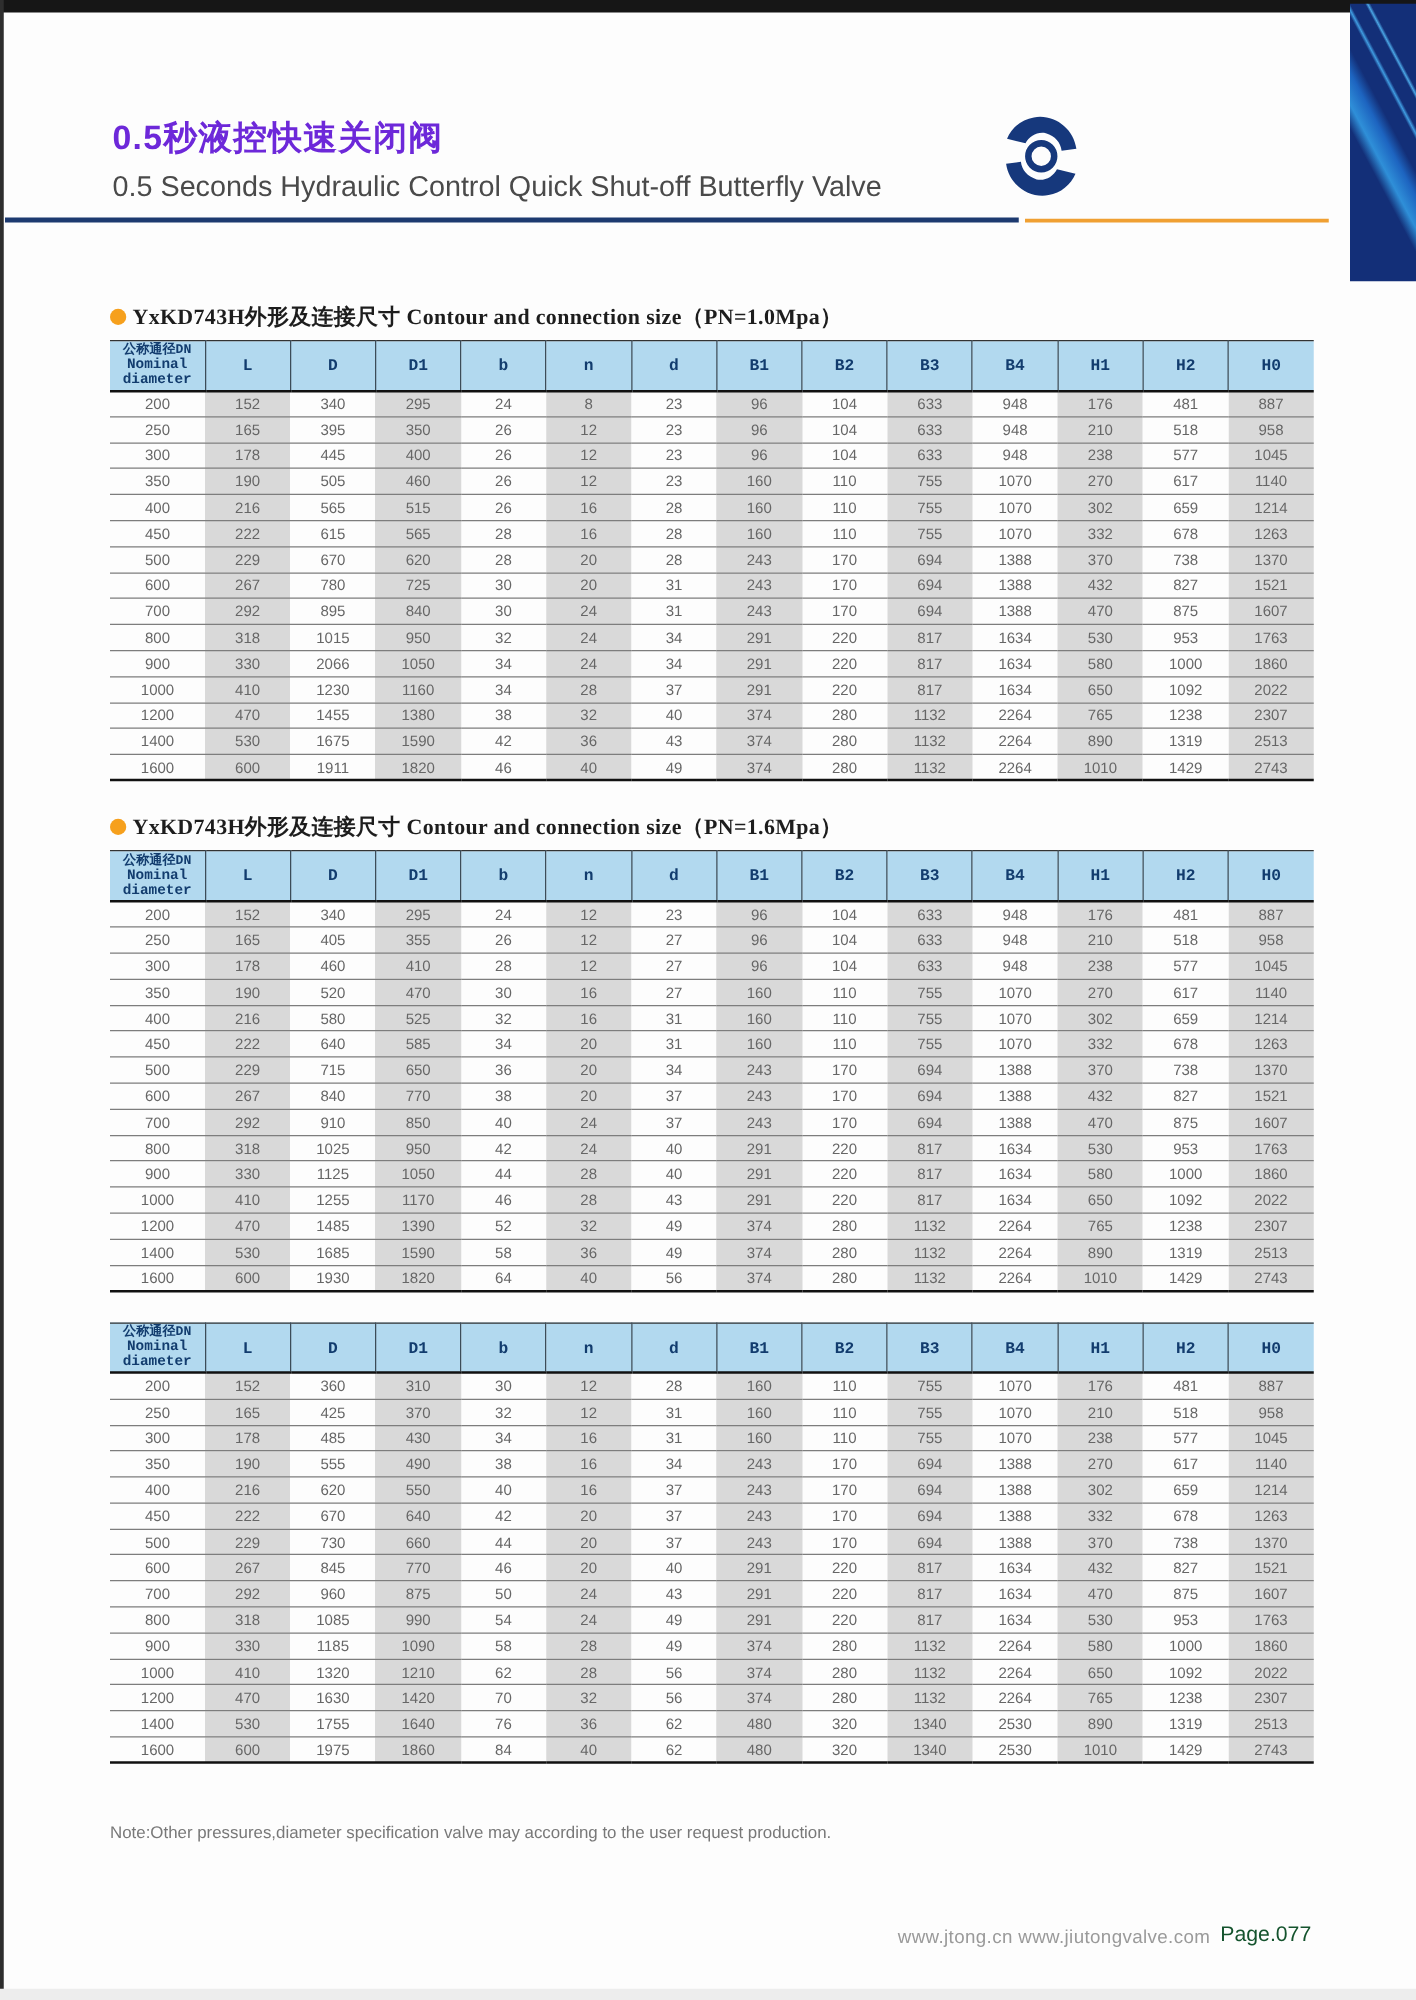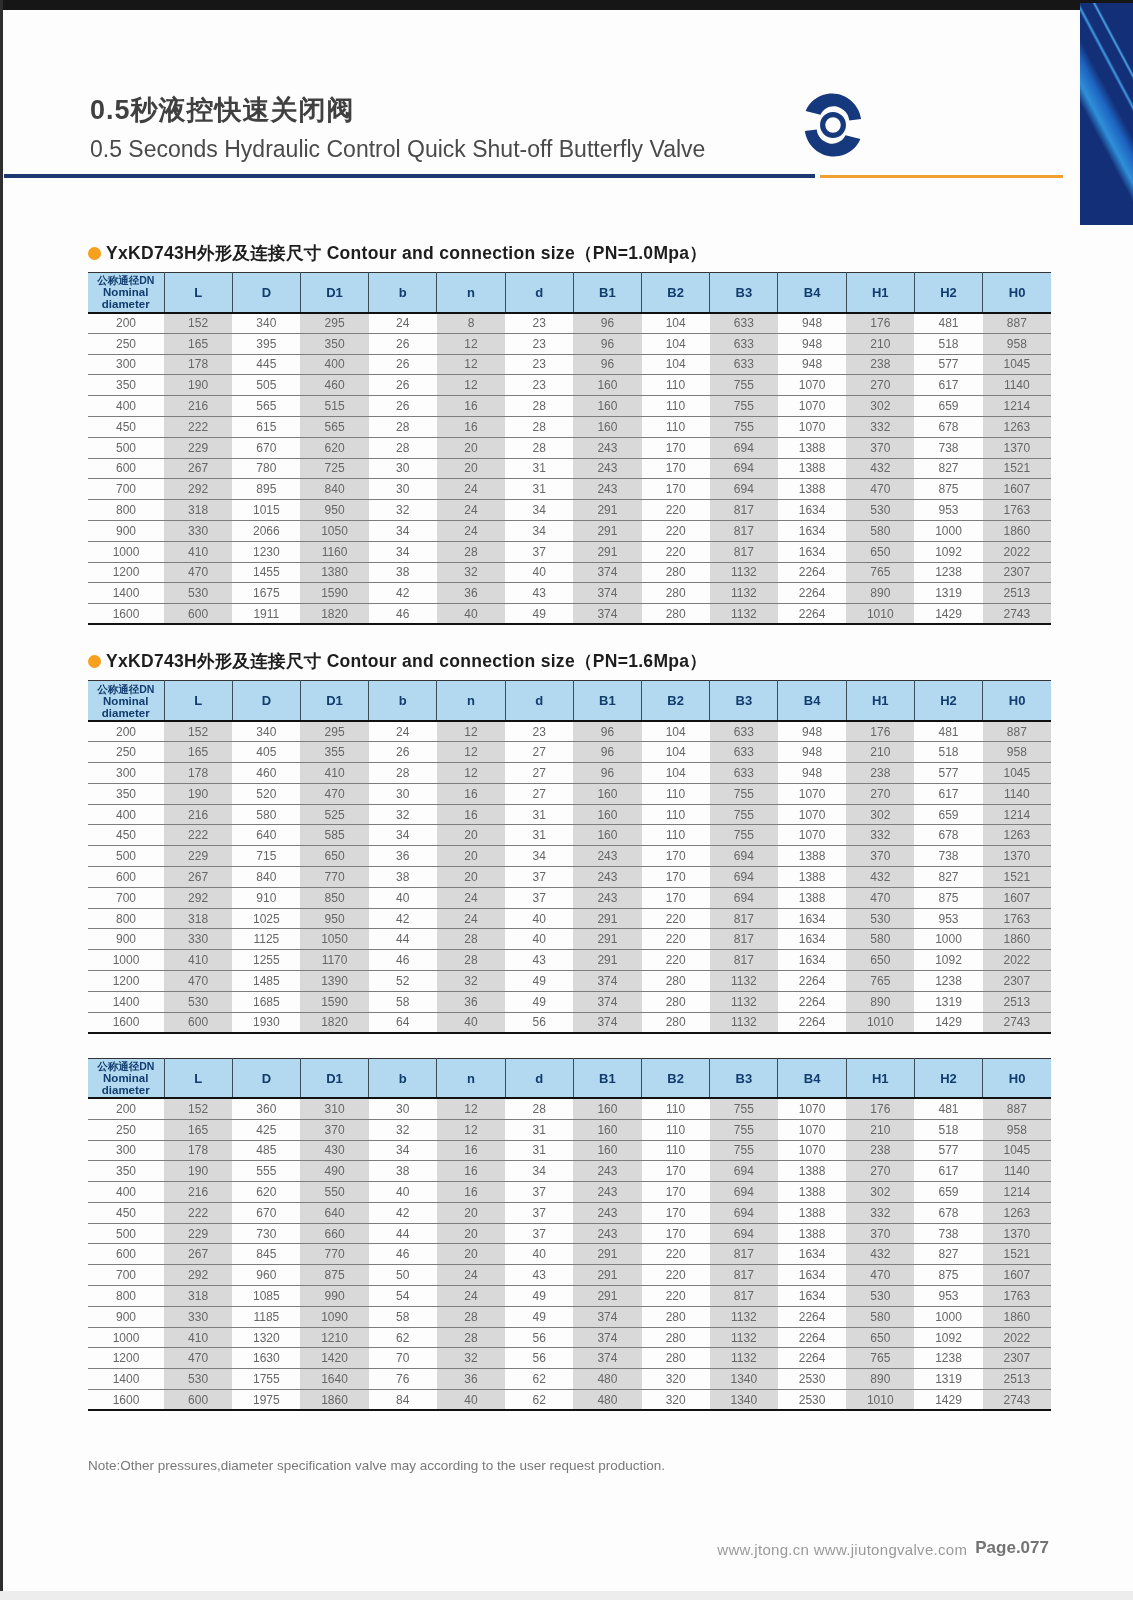--- a/index.html
+++ b/index.html
@@ -10,21 +10,21 @@
     background:#fdfdfd;
     font-family:"Liberation Sans", sans-serif;
     overflow:hidden;
   }
   .top-bar { position:absolute; left:0; top:0; width:1133px; height:10px; background:#161616; }
   .left-line { position:absolute; left:0; top:0; width:3px; height:1600px; background:#2e2e2e; }
   .bottom-strip { position:absolute; left:0; top:1591px; width:1133px; height:9px; background:#ededed; }
 
   
   .header-titles { position:absolute; left:90px; top:92px; }
-  .title-zh { font-size:27px; font-weight:600; color:#404040; letter-spacing:1px; }
+  .title-zh { font-size:27px; font-weight:600; color:#6d28d9; letter-spacing:1px; }
   .title-en { font-size:23px; font-weight:400; color:#4a4a4a; margin-top:8px; }
   .rule-navy { position:absolute; left:4px; top:174px; width:811px; height:4px; background:#1d3a70; }
   .rule-orange { position:absolute; left:820px; top:175px; width:243px; height:3px; background:#f0a032; }
 
   
   .logo { position:absolute; left:796px; top:88px; display:flex; align-items:center; }
   .logo-icon { width:74px; height:74px; }
   .logo-text { font-size:50px; font-weight:800; color:#16387c; letter-spacing:1px; margin-left:6px; line-height:74px; }
   .logo-text .o { color:#f6a01d; }
 
@@ -38,28 +38,28 @@
         #3f9be0 67.5%, #132f78 69%,
         #132f78 76%, #4aa5e4 77.2%, #132f78 78.6%,
         #132f78 100%);
   }
 
   
   .tables { position:absolute; left:88px; top:241px; width:963px; }
   .table-block { margin-bottom:24px; }
   .tbl-title { display:flex; align-items:center; margin-bottom:7px; }
   .bullet { width:13px; height:13px; border-radius:50%; background:#f6a01d; margin-right:5px; flex:0 0 auto; }
-  .tbl-title-text { font-size:17.5px; font-weight:700; color:#1d1d1d; letter-spacing:.3px; }
+  .tbl-title-text { font-size:17.5px; font-weight:700; color:#1d1d1d; letter-spacing:.3px;font-family:Liberation Serif, serif; }
 
   table { border-collapse:collapse; width:963px; table-layout:fixed; }
   thead th {
     background:#b2d9ef; color:#123c6e; font-weight:700; font-size:13px;
     border-top:1.5px solid #333; border-bottom:2.5px solid #111;
     border-left:1px solid #3c4c58; border-right:1px solid #3c4c58;
-    height:40px; padding:0; text-align:center; vertical-align:middle;
+    height:40px; padding:0; text-align:center; vertical-align:middle;font-family:Liberation Mono, monospace;
   }
   thead th:first-child { border-left:none; width:76px; }
   thead th:last-child { border-right:none; }
   th.dn-head div { line-height:12px; }
   .dn-zh { font-size:10.5px; }
   .dn-en { font-size:11.5px; }
   tbody td {
     height:20.8px; text-align:center; vertical-align:middle;
     font-size:12px; color:#666; border-bottom:1px solid #7d7d7d; padding:0;
   }
@@ -67,21 +67,21 @@
   td.shade { background:#d9d9d9; }
 
   
   .notes { position:absolute; left:88px; top:1455px; }
   .note-zh { font-size:13.5px; color:#3c3c3c; font-weight:600; letter-spacing:.5px; }
   .note-en { font-size:13.5px; color:#787878; margin-top:3px; }
 
   
   .footer { position:absolute; top:1538px; right:84px; display:flex; align-items:flex-end; gap:8px; }
   .footer-urls { font-size:15px; color:#9a9a9a; letter-spacing:.3px; }
-  .footer-page { font-size:17px; font-weight:700; color:#737373; }
+  .footer-page { font-size:17px; font-weight:400; color:#14532d; }
 </style>
 </head>
 <body>
 
 <div class="top-bar"></div>
 <div class="left-line"></div>
 
 <div class="header-titles">
   <div class="title-zh">0.5秒液控快速关闭阀</div>
   <div class="title-en">0.5 Seconds Hydraulic Control Quick Shut-off Butterfly Valve</div>

